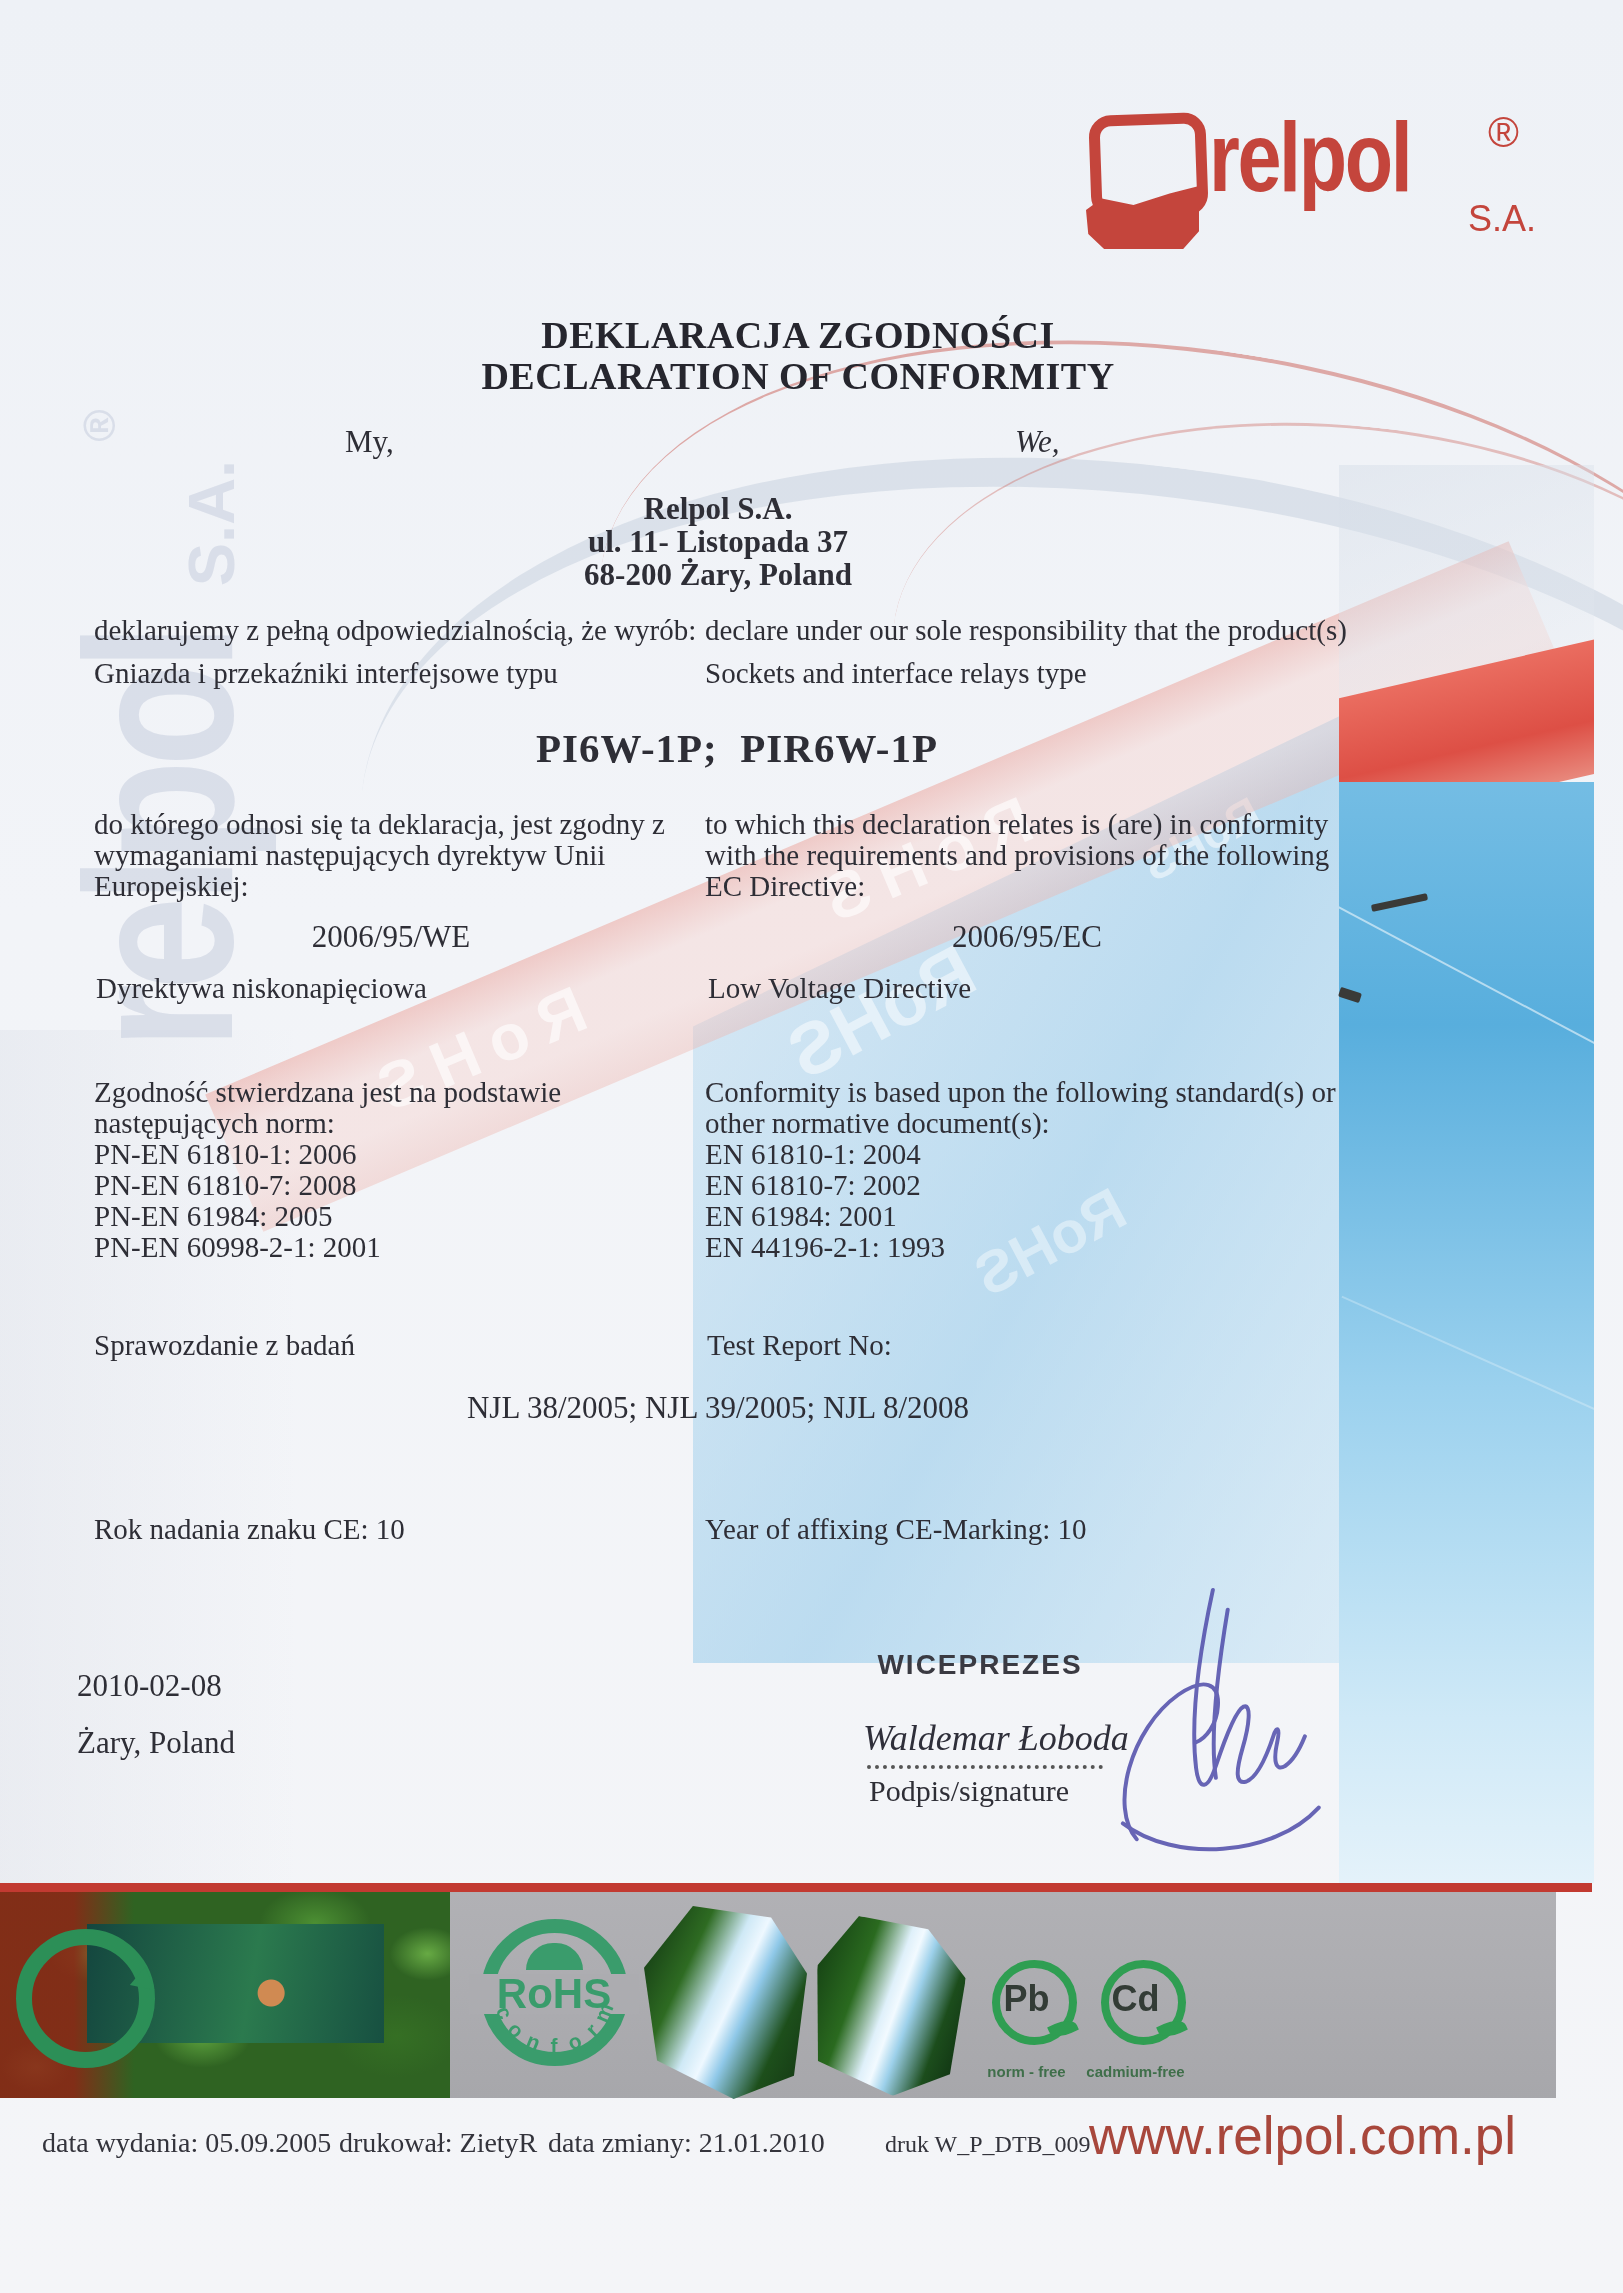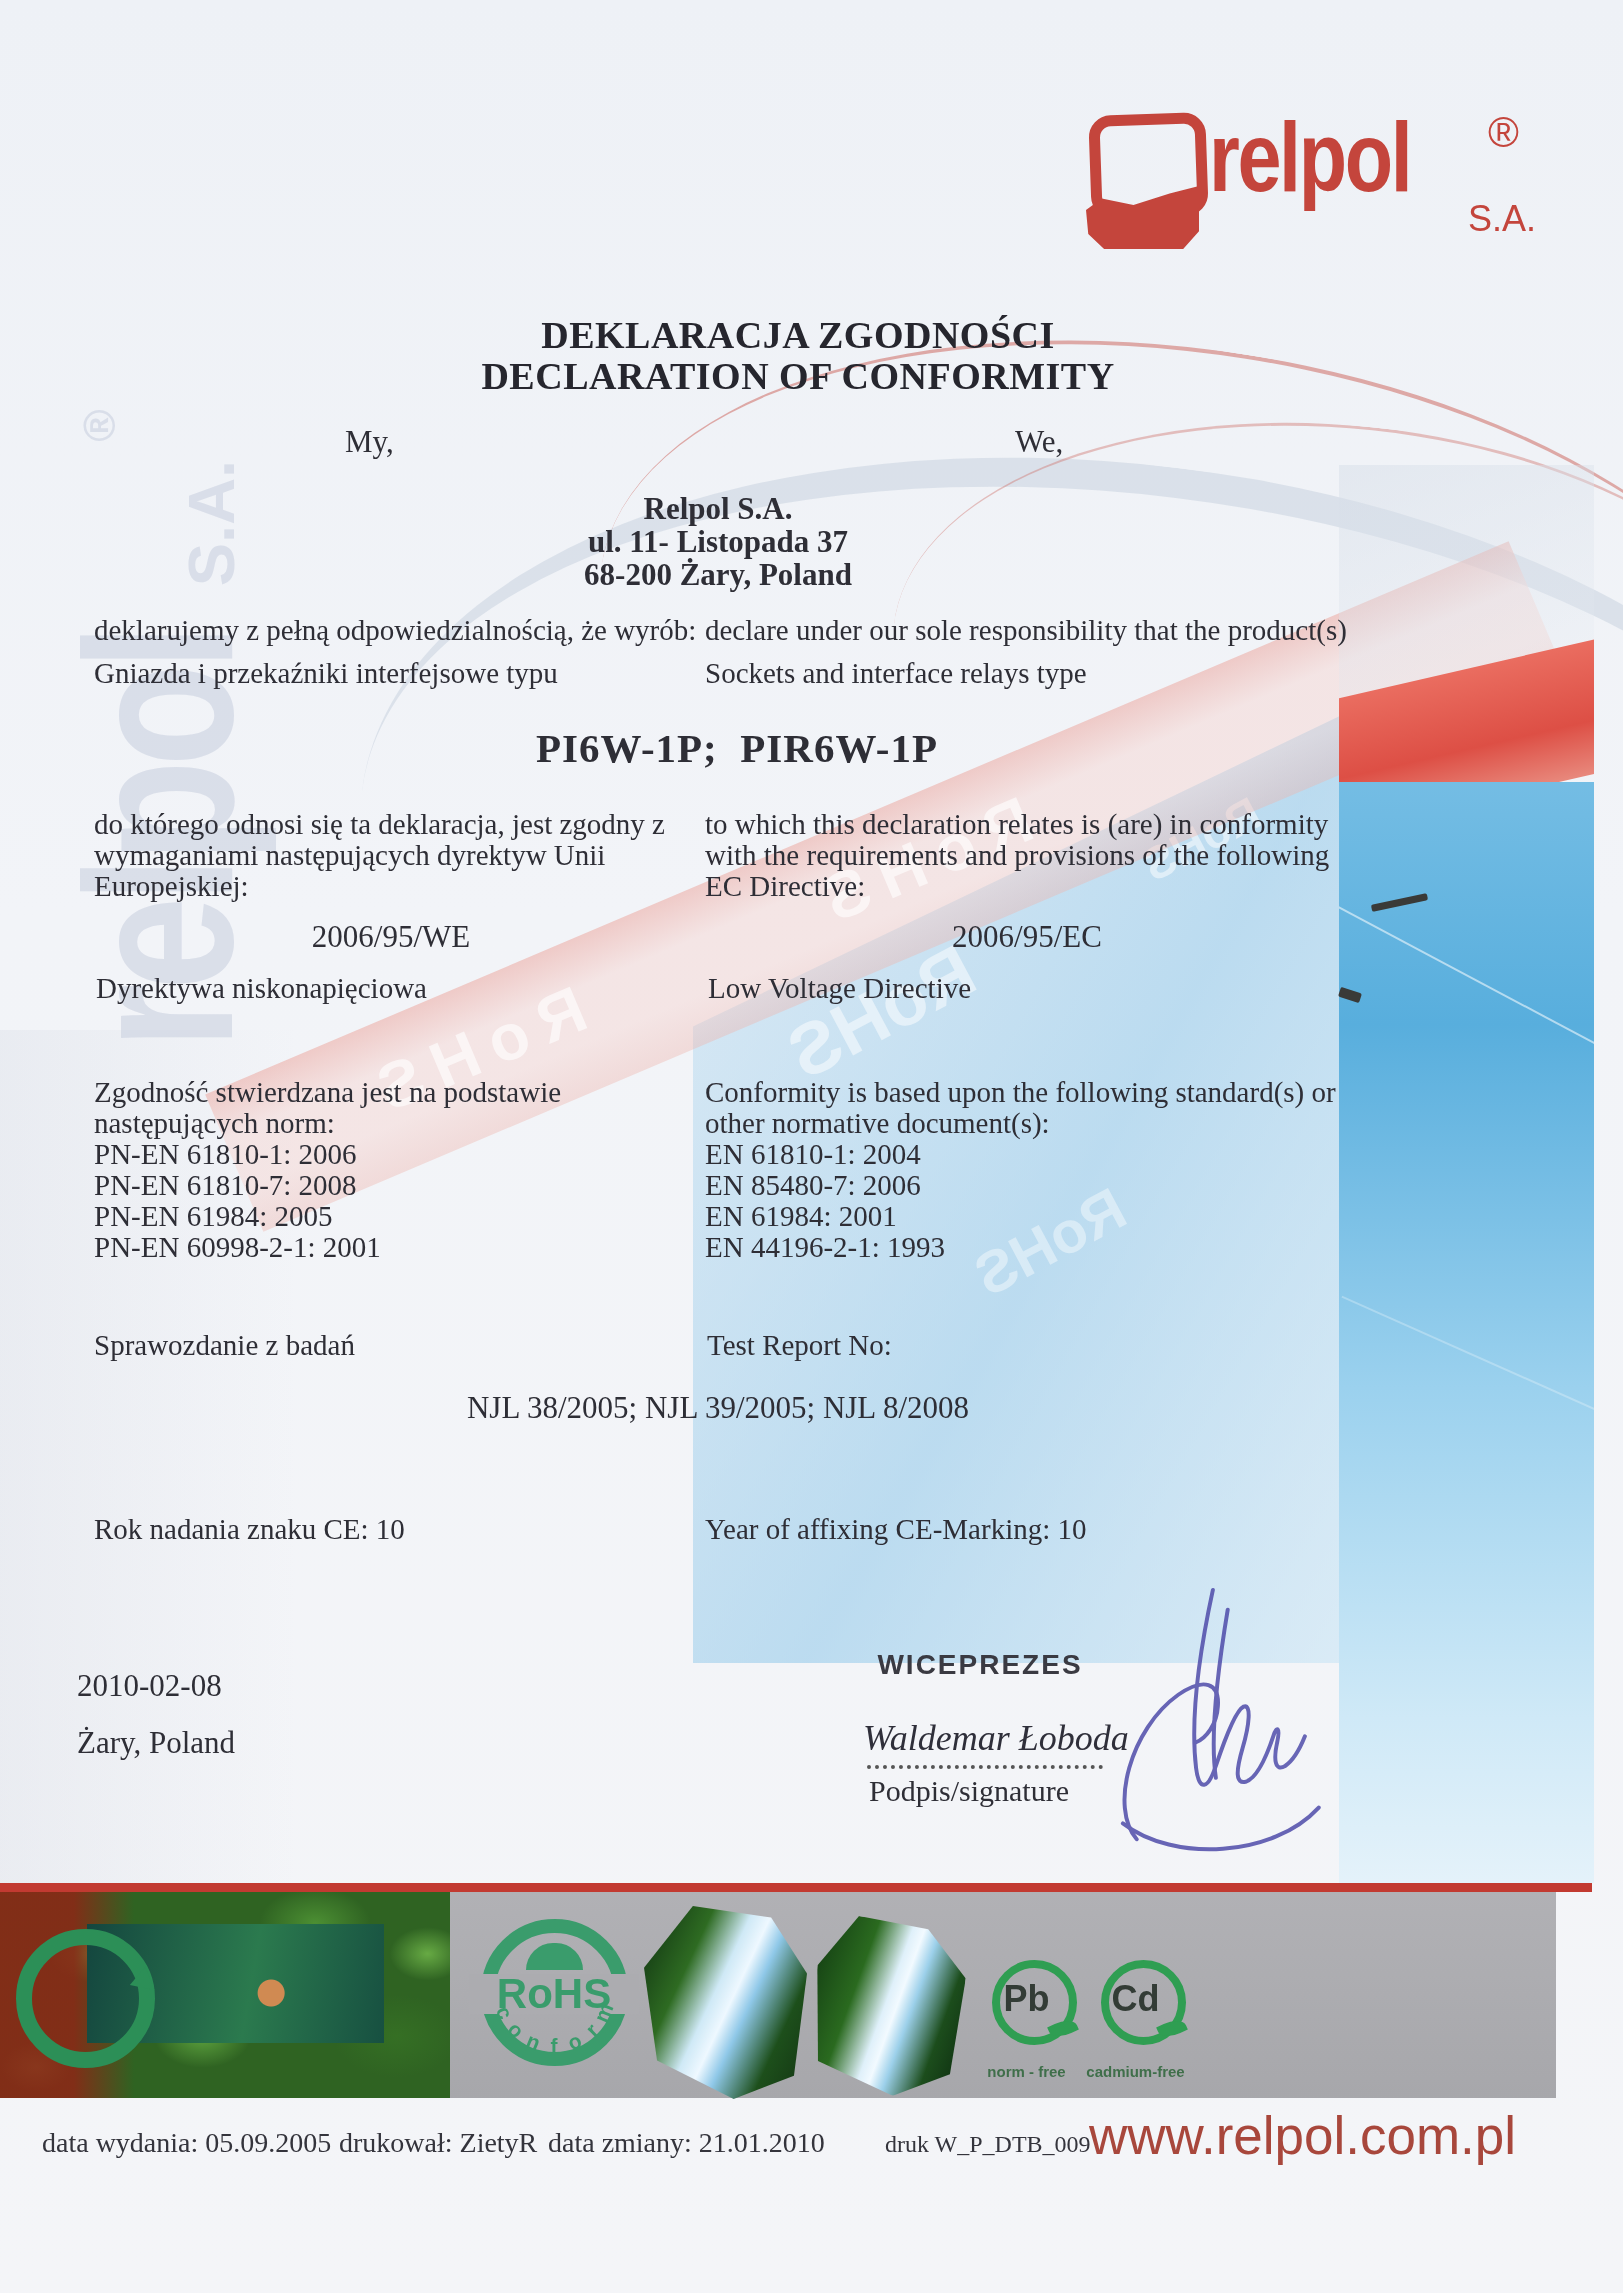--- a/index.html
+++ b/index.html
@@ -168,21 +168,21 @@
     <div class="logo-reg">®</div>
     <div class="logo-sa">S.A.</div>
   </div>
 
   <div class="abs title">
     <div>DEKLARACJA ZGODNOŚCI</div>
     <div>DECLARATION OF CONFORMITY</div>
   </div>
 
   <div class="abs salut" style="left:345px;top:424px;">My,</div>
-  <div class="abs salut" style="left:1015px;top:424px;">We,</div>
+  <div class="abs salut" style="left:1015px;top:424px;font-style:italic;">We,</div>
 
   <div class="abs address">
     <div>Relpol S.A.</div>
     <div>ul. 11- Listopada 37</div>
     <div>68-200 Żary, Poland</div>
   </div>
 
   <div class="abs doc nowrap" style="left:94px;top:614px;">deklarujemy z pełną odpowiedzialnością, że wyrób:</div>
   <div class="abs doc nowrap" style="left:705px;top:614px;">declare under our sole responsibility that the product(s)</div>
   <div class="abs doc nowrap" style="left:94px;top:657px;">Gniazda i przekaźniki interfejsowe typu</div>
@@ -211,21 +211,21 @@
     <div class="nowrap">następujących norm:</div>
     <div class="nowrap">PN-EN 61810-1: 2006</div>
     <div class="nowrap">PN-EN 61810-7: 2008</div>
     <div class="nowrap">PN-EN 61984: 2005</div>
     <div class="nowrap">PN-EN 60998-2-1: 2001</div>
   </div>
   <div class="abs doc lines" style="left:705px;top:1077px;">
     <div class="nowrap">Conformity is based upon the following standard(s) or</div>
     <div class="nowrap">other normative document(s):</div>
     <div class="nowrap">EN 61810-1: 2004</div>
-    <div class="nowrap">EN 85480-7: 2006</div>
+    <div class="nowrap">EN 61810-7: 2002</div>
     <div class="nowrap">EN 61984: 2001</div>
     <div class="nowrap">EN 44196-2-1: 1993</div>
   </div>
 
   <div class="abs doc nowrap" style="left:94px;top:1329px;">Sprawozdanie z badań</div>
   <div class="abs doc nowrap" style="left:707px;top:1329px;">Test Report No:</div>
   <div class="abs njl">NJL 38/2005; NJL 39/2005; NJL 8/2008</div>
 
   <div class="abs doc nowrap" style="left:94px;top:1513px;">Rok nadania znaku CE: 10</div>
   <div class="abs doc nowrap" style="left:705px;top:1513px;">Year of affixing CE-Marking: 10</div>

